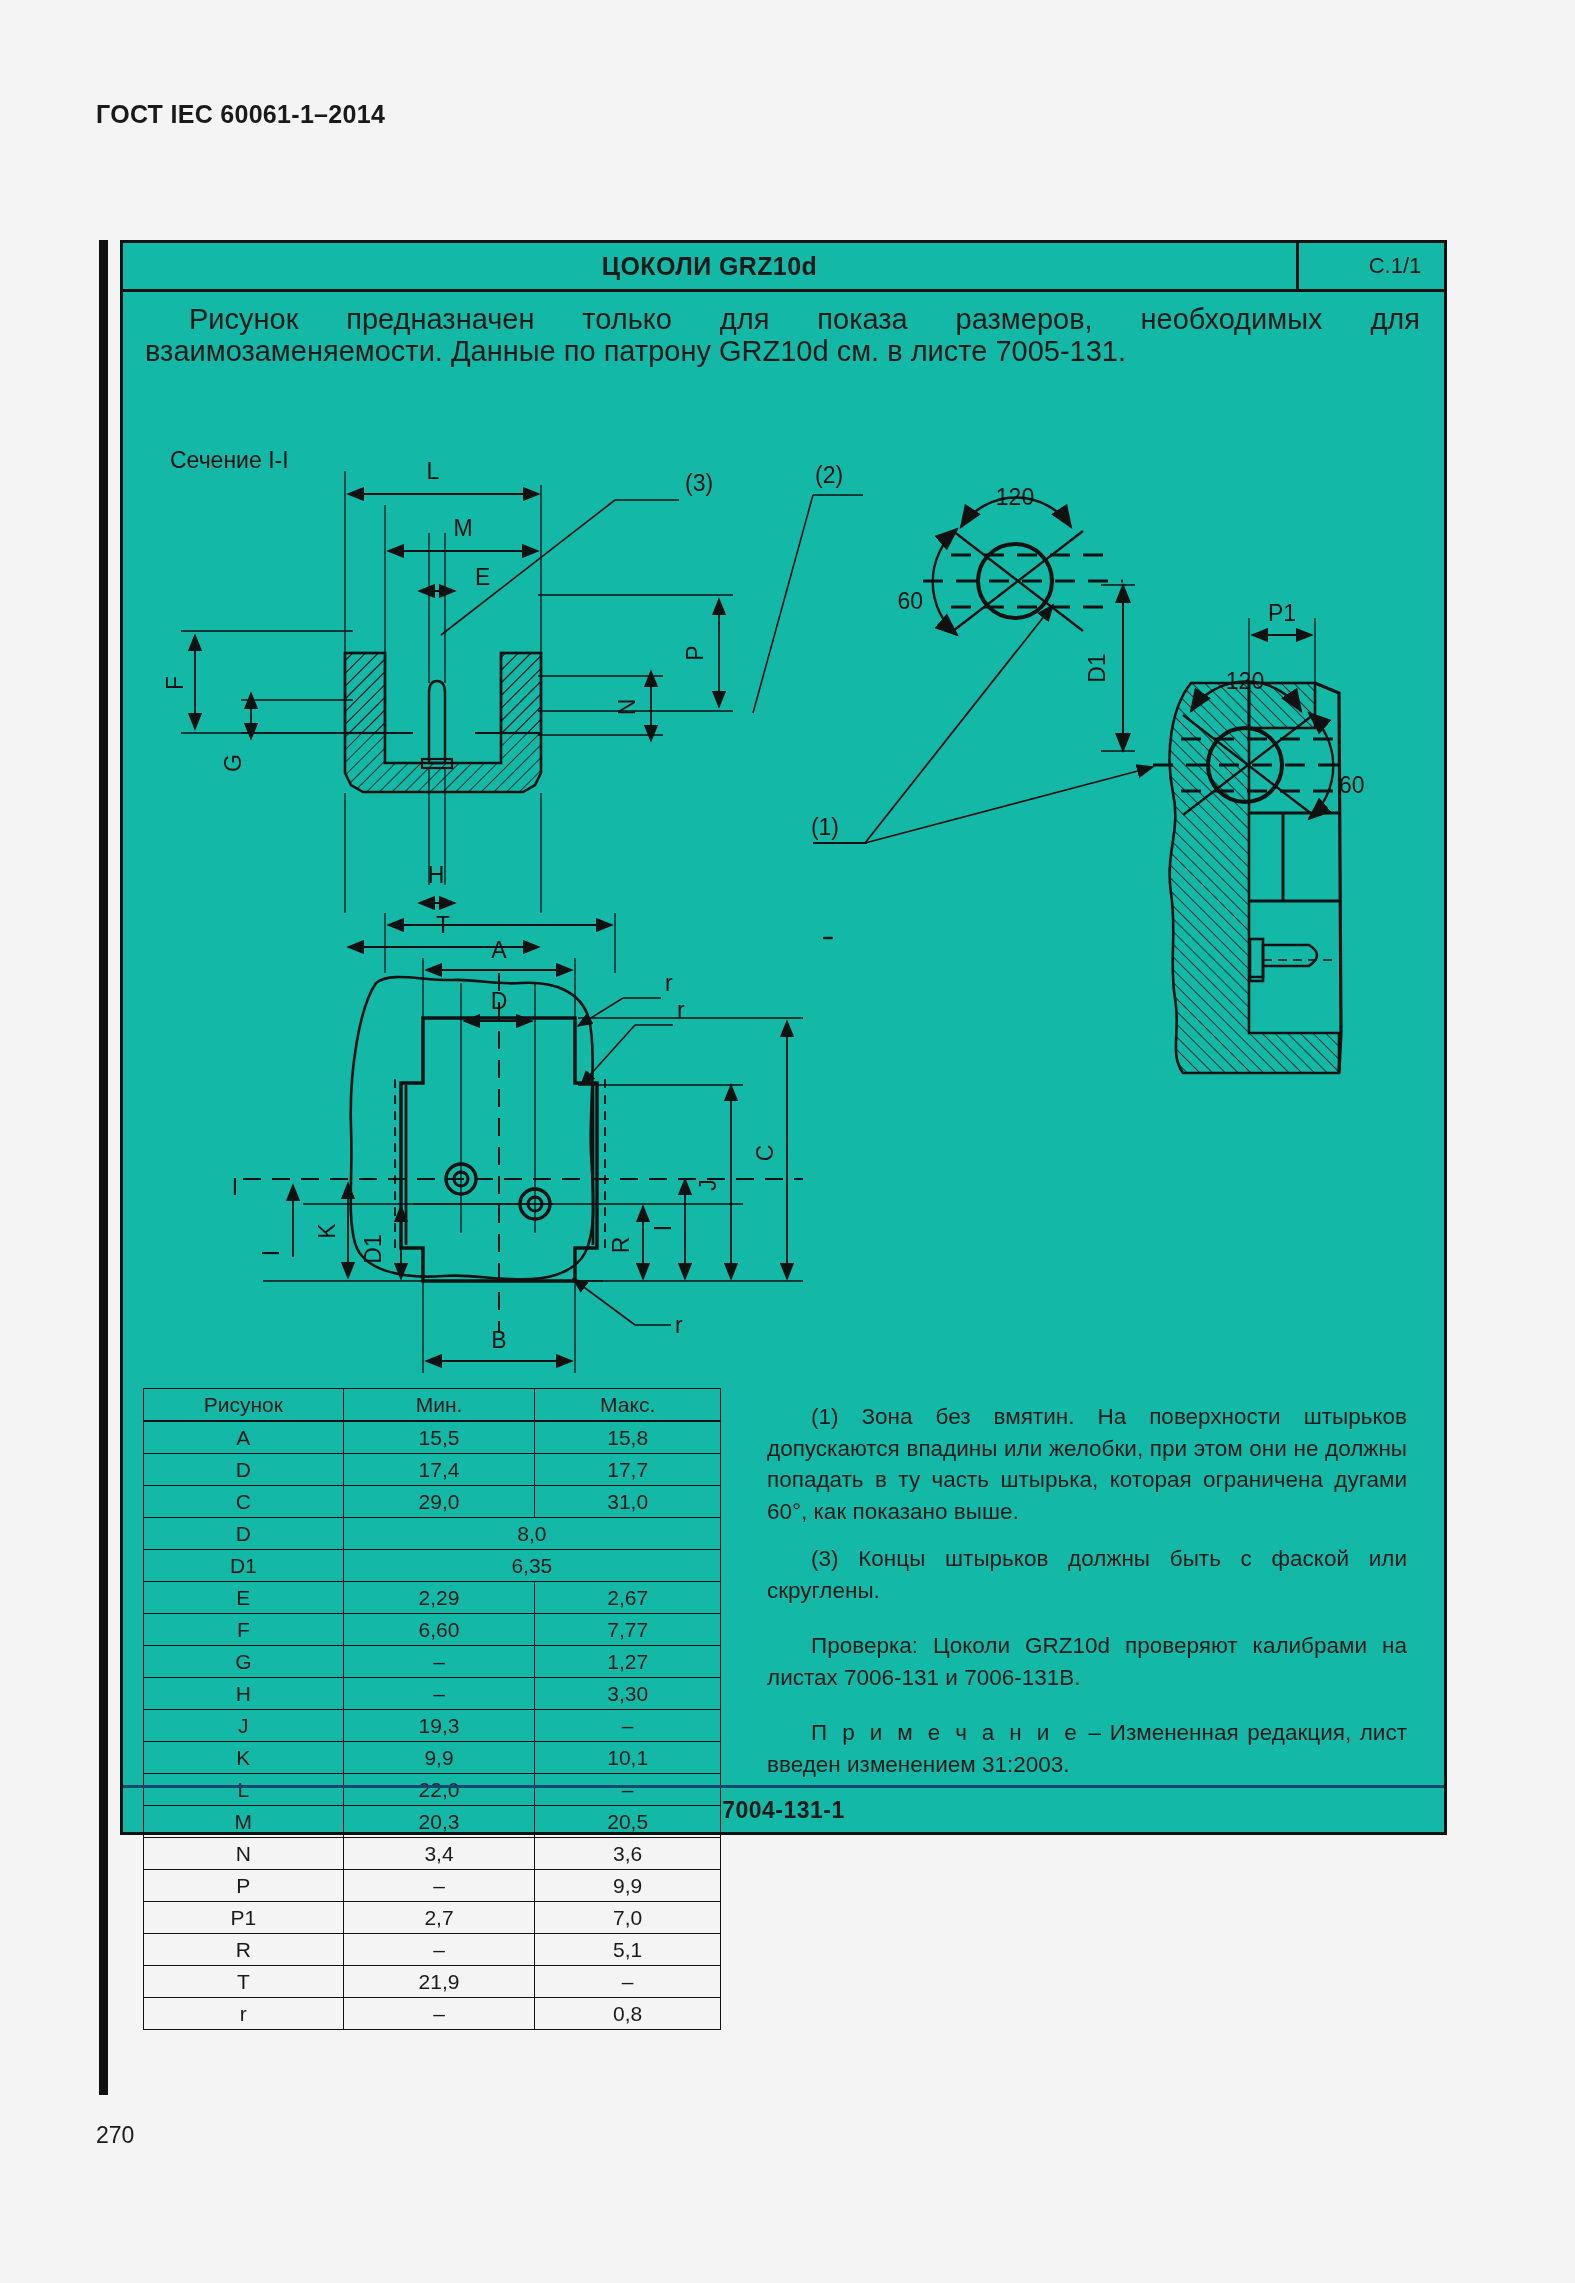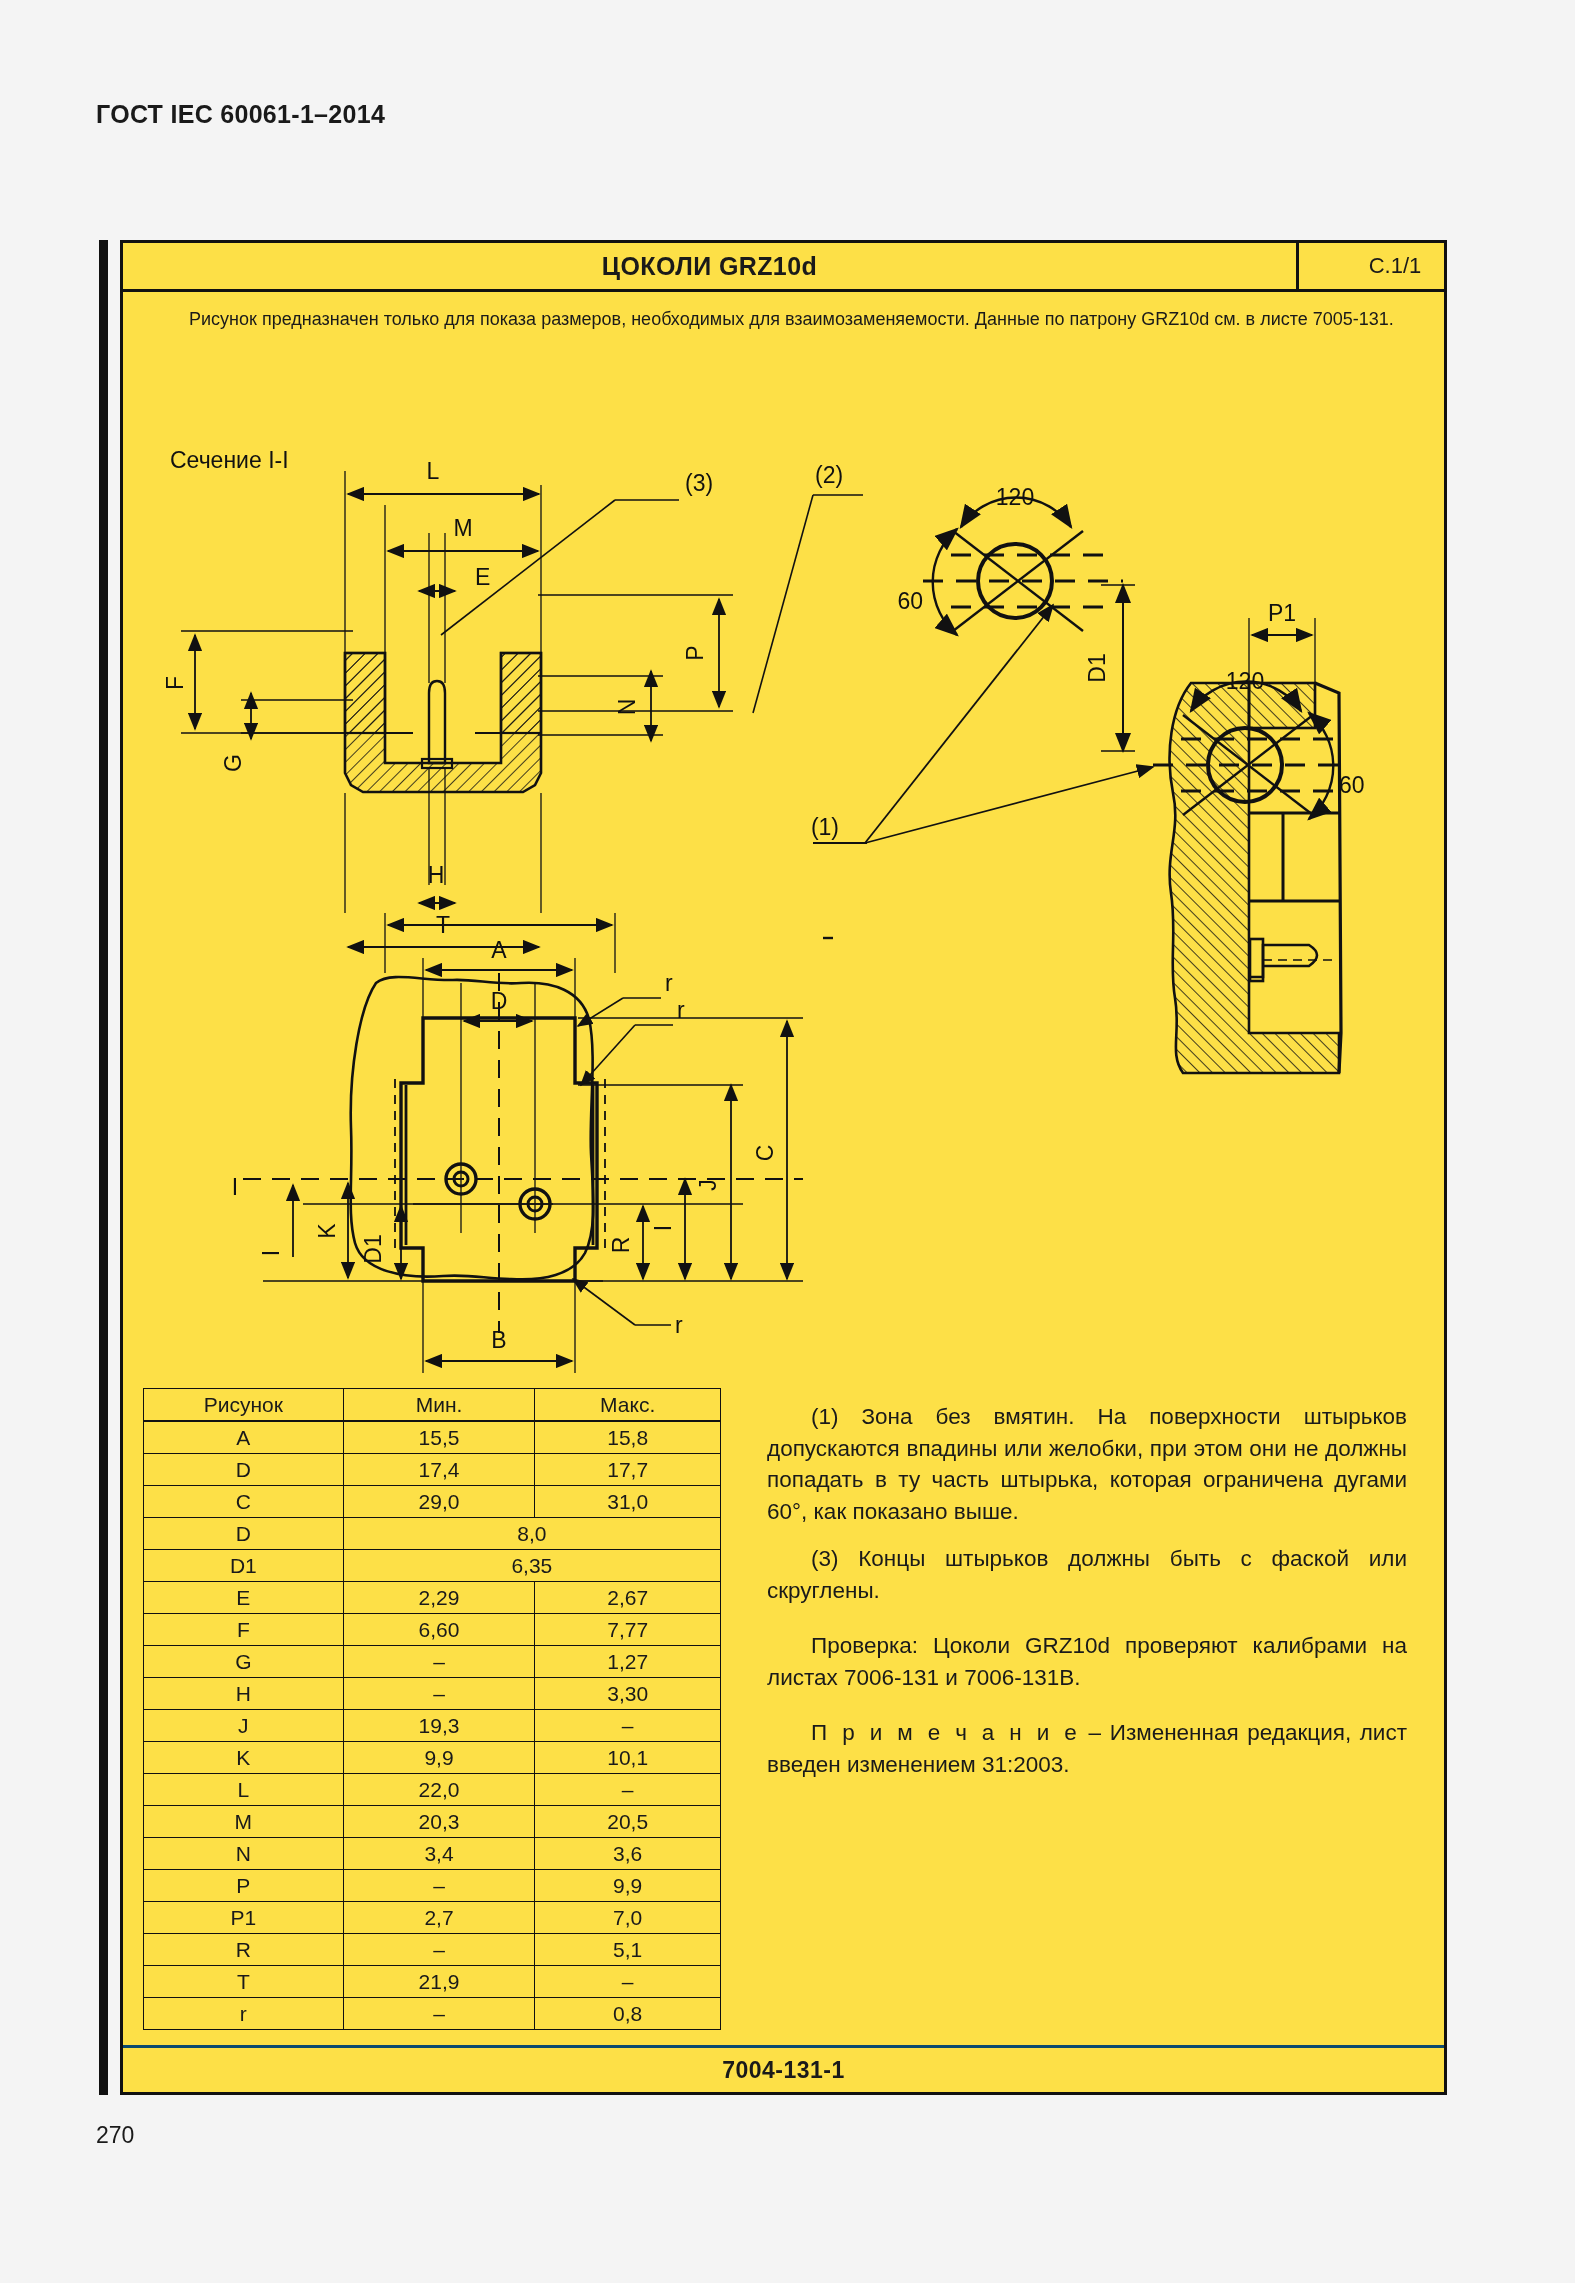--- a/index.html
+++ b/index.html
@@ -14,24 +14,24 @@
   .std-header{
     position:absolute; left:96px; top:100px;
     font-size:25px; font-weight:bold; letter-spacing:0.3px;
   }
   .left-bar{
     position:absolute; left:99px; top:240px;
     width:9px; height:1855px; background:#111;
   }
   .frame{
     position:absolute; left:120px; top:240px;
-    width:1327px; height:1855px;
+    width:1327px; height:1595px;
     border:3px solid #111;
     box-sizing:border-box;
-    background:#fde047;
+    background:#14b8a6;
   }
   .title-row{
     position:absolute; left:0; top:0; width:100%; height:49px;
     border-bottom:3px solid #111; box-sizing:border-box;
   }
   .title-row .t-main{
     position:absolute; left:0; top:0; right:148px; height:100%;
     display:flex; align-items:center; justify-content:center;
     font-size:25px; font-weight:bold; letter-spacing:0.4px;
   }
@@ -43,21 +43,21 @@
     padding-left:47px;
   }
   .footer-row{
     position:absolute; left:0; bottom:0; width:100%; height:47px;
     border-top:3px solid #0c4a6e; box-sizing:border-box;
     display:flex; align-items:center; justify-content:center;
     font-size:23px; font-weight:bold; letter-spacing:0.5px;text-align:center;
   }
   .intro{
     position:absolute; left:22px; top:60px; width:1275px;
-    font-size:18px; line-height:32px; text-align:justify;
+    font-size:29px; line-height:32px; text-align:justify;
   }
   .intro .ind{ display:inline-block; width:44px; }
 
   .page-num{
     position:absolute; left:96px; top:2122px;
     font-size:23px;
   }
 
   
   .draw{

